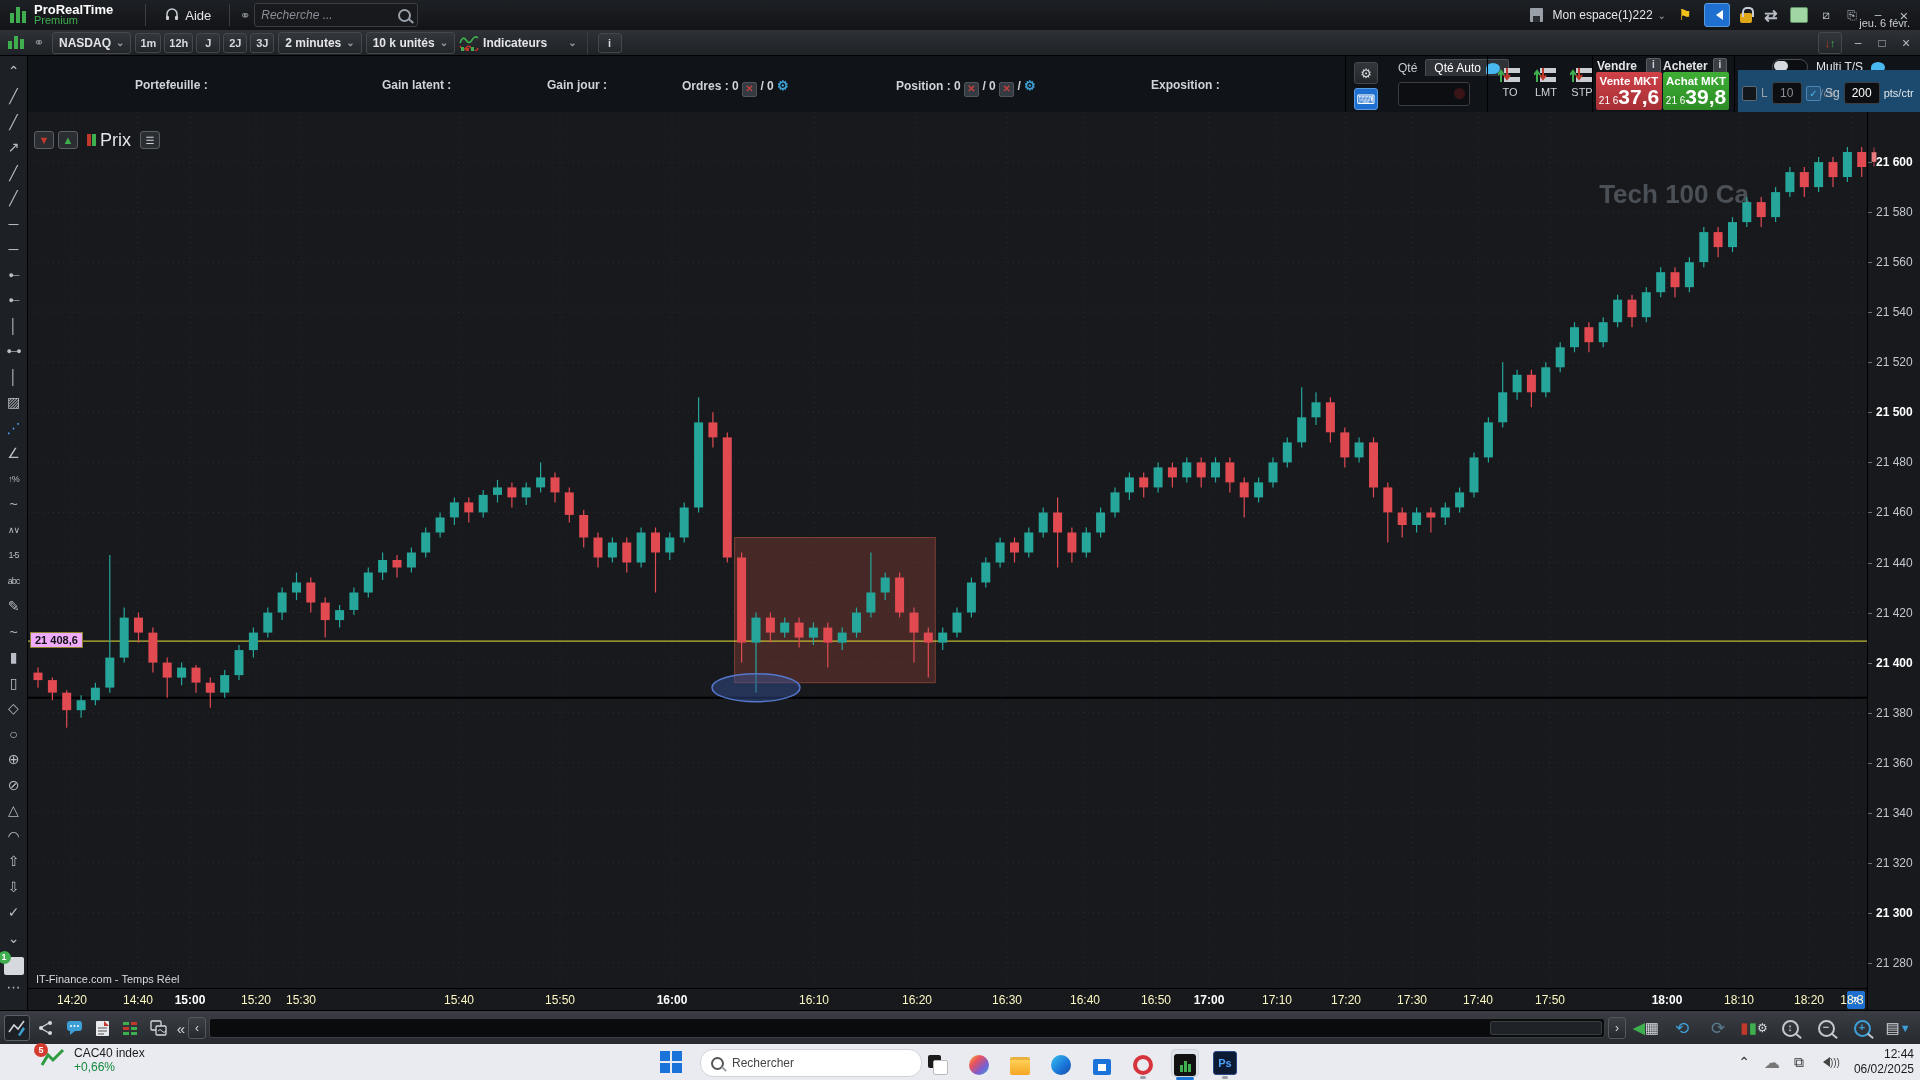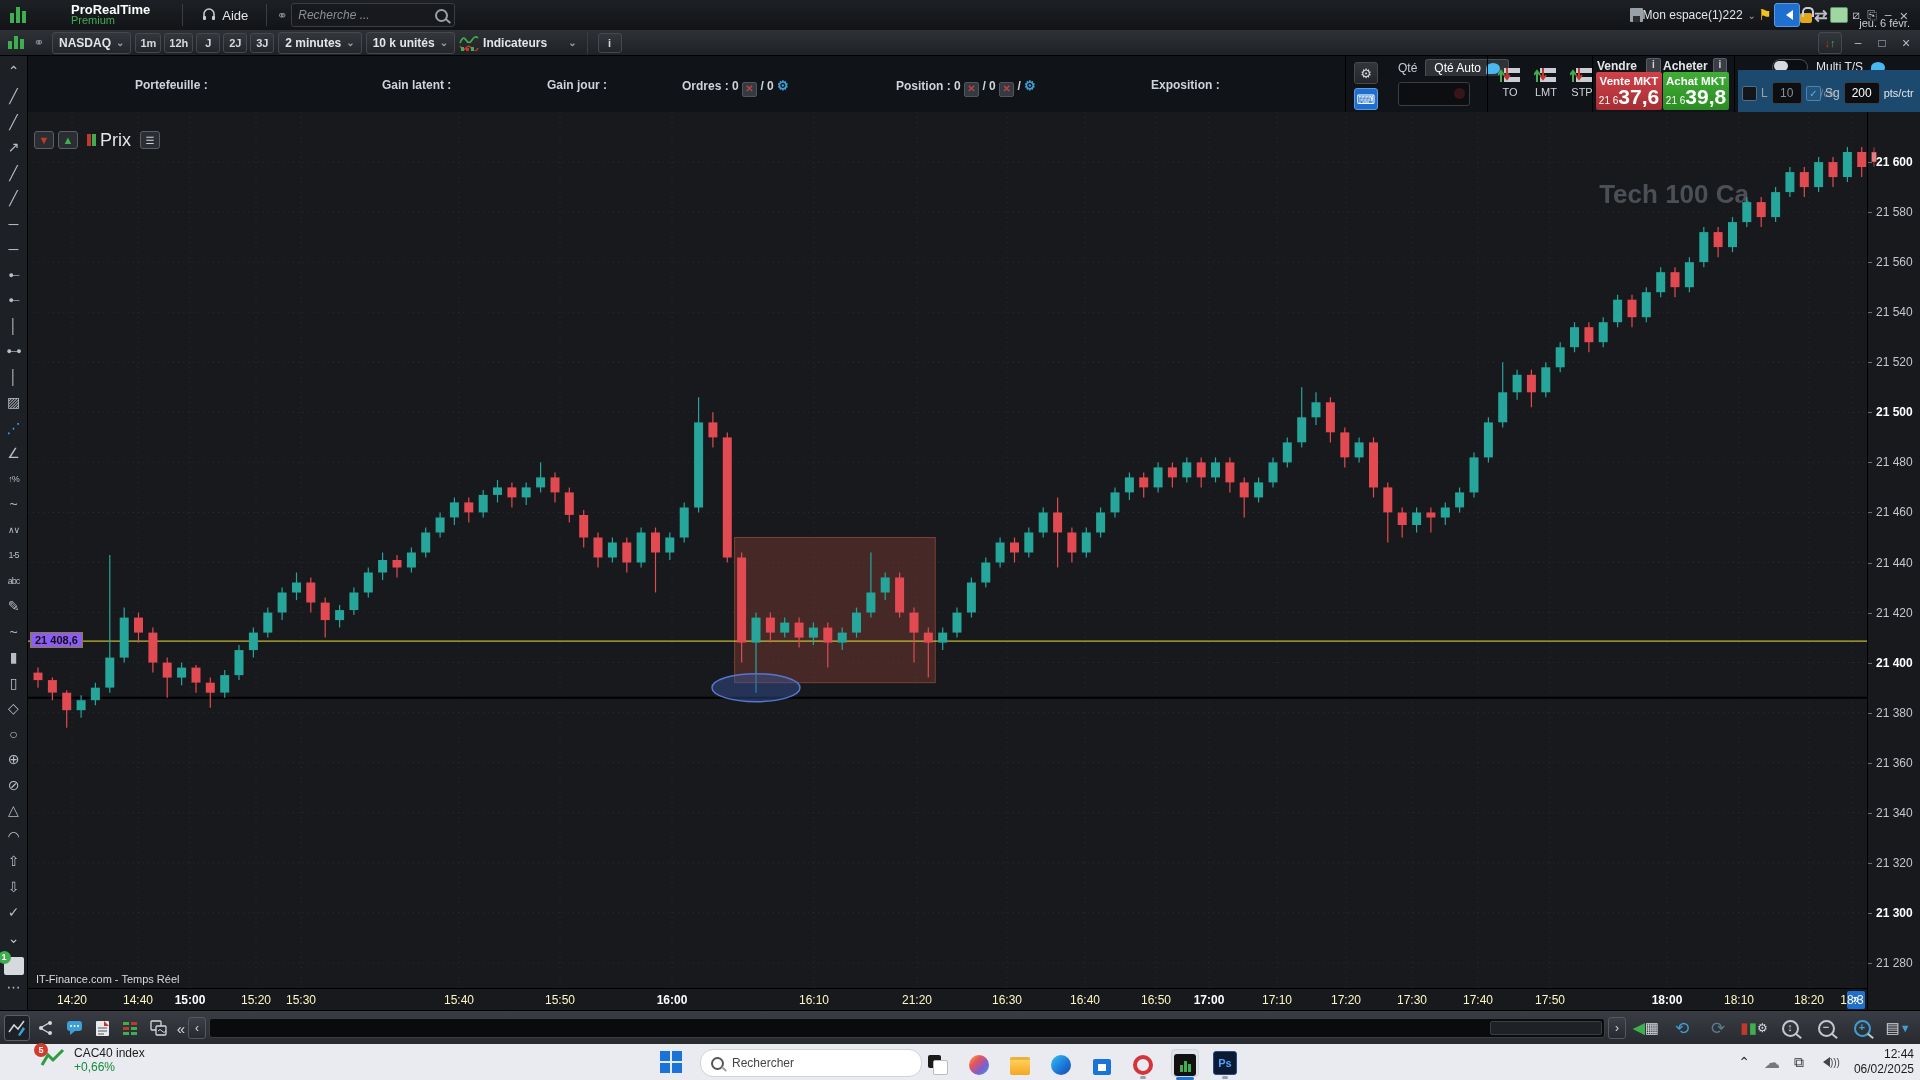--- a/index.html
+++ b/index.html
@@ -8,30 +8,30 @@
         -webkit-font-smoothing:antialiased;}
   .abs{position:absolute;}
   .row{display:flex;align-items:center;}
 
   
   #menubar{left:0;top:0;width:1920px;height:30px;background:linear-gradient(#1d2024,#121417);
            border-bottom:1px solid #000;display:flex;align-items:center;}
   .logo-candles{display:flex;align-items:flex-end;gap:2px;margin:0 8px 0 10px;}
   .candle-ico{width:4px;background:#3fae4e;position:relative;}
   .candle-ico:before{content:"";position:absolute;left:1px;top:-4px;width:1px;height:22px;background:#3fae4e;z-index:-1;}
-  .brand{line-height:11px;margin-right:26px;margin-left:37px;}
+  .brand{line-height:11px;margin-right:26px;}
   .brand .t1{color:#fff;font-weight:bold;font-size:13px;}
   .brand .t2{color:#3fae4e;font-size:11px;}
   .menu-item{padding:0 12px;font-size:13px;color:#e3e5e9;height:30px;display:flex;align-items:center;cursor:default;}
   .vsep{width:1px;height:22px;background:#3a3d42;margin:0 6px;}
   #searchbox{width:150px;height:22px;background:#17191c;border:1px solid #3a3e44;border-radius:3px;
              display:flex;align-items:center;padding:0 6px;color:#8a8f97;font-style:italic;font-size:12px;}
   .mag{width:9px;height:9px;border:2px solid #9aa0a8;border-radius:50%;position:relative;flex:none;}
   .mag:after{content:"";position:absolute;width:6px;height:2px;background:#9aa0a8;transform:rotate(40deg);left:8px;top:9px;}
-  #menubar-right{margin-left:auto;display:flex;align-items:center;padding-right:8px;}
+  #menubar-right{margin-left:auto;display:flex;align-items:center;gap:10px;padding-right:8px;}
   .mini-ico{width:18px;height:18px;display:flex;align-items:center;justify-content:center;font-size:13px;}
   .floppy{width:13px;height:14px;background:#9aa0a8;position:relative;border-radius:1px;}
   .floppy:after{content:"";position:absolute;left:3px;bottom:0;width:7px;height:6px;background:#2a2d31;}
   .flag{color:#f5c21c;font-size:15px;}
   .spk-box{width:24px;height:22px;background:#1f6fd0;border:1px solid #5a9be0;border-radius:3px;display:flex;align-items:center;justify-content:center;}
   .lockico{position:relative;width:12px;height:10px;background:#e0a818;border-radius:2px;margin-top:6px;}
   .lockico:before{content:"";position:absolute;top:-6px;left:2px;width:8px;height:8px;border:2px solid #c9cdd5;border-bottom:none;border-radius:5px 5px 0 0;}
   .sync{color:#b9bec6;font-size:16px;font-weight:bold;}
   .greenlist{width:16px;height:14px;background:#9fd6a4;border:1px solid #5d8f62;border-radius:2px;}
   .wctl{color:#b9bec6;font-size:12px;width:16px;text-align:center;}
@@ -97,21 +97,21 @@
   #chart{left:28px;top:112px;width:1839px;height:876px;background:#17191d;overflow:hidden;}
   #watermark{position:absolute;right:118px;top:22px;font-size:26px;color:#777d85;opacity:.55;font-weight:bold;z-index:0;margin-top:45px;}
   #plot{position:absolute;left:0;top:0;width:100%;height:100%;z-index:1;}
   #chart-minibar{position:absolute;left:6px;top:18px;z-index:2;display:flex;align-items:center;gap:4px;}
   .mini-chip{width:18px;height:16px;border:1px solid #5a5f66;border-radius:3px;background:#2a2d32;
              display:flex;align-items:center;justify-content:center;font-size:11px;}
   .prix-chip{display:flex;align-items:center;gap:4px;border:1px solid transparent;padding:0 4px;height:18px;}
   .prix-candles{display:flex;gap:1px;}
   .prix-candles i{display:block;width:4px;height:12px;}
   #feed-label{position:absolute;left:8px;bottom:3px;font-size:11px;color:#d8dbe0;z-index:2;}
-  #price-tag{position:absolute;left:2px;z-index:3;background:#8b5cf6;color:#111;font-size:11px;font-weight:bold;
+  #price-tag{position:absolute;left:2px;z-index:3;background:#f0abfc;color:#111;font-size:11px;font-weight:bold;
              padding:1px 4px;border:1px solid #8a852a;}
 
   
   #priceaxis{left:1867px;top:112px;width:53px;height:898px;background:#17191d;border-left:1px solid #000;}
   .ytick{position:absolute;left:0;width:100%;font-size:12px;color:#c3c7ce;padding-left:8px;box-sizing:border-box;}
   .ytick:before{content:"";position:absolute;left:0;top:7px;width:4px;height:1px;background:#6a6f76;}
   .ytick.bold{font-weight:bold;color:#fff;}
   #axis-marker{position:absolute;left:2px;width:8px;}
 
   
@@ -756,21 +756,21 @@
     <div id="more-btn">»</div>
   <div class="xtick" style="left: 44px;">14:20</div>
       <div class="xtick" style="left: 110px;">14:40</div>
       <div class="xtick bold" style="left: 162px;">15:00</div>
       <div class="xtick" style="left: 228px;">15:20</div>
       <div class="xtick" style="left: 273px;">15:30</div>
       <div class="xtick" style="left: 431px;">15:40</div>
       <div class="xtick" style="left: 532px;">15:50</div>
       <div class="xtick bold" style="left: 644px;">16:00</div>
       <div class="xtick" style="left: 786px;">16:10</div>
-      <div class="xtick" style="left: 889px;">21:20</div>
+      <div class="xtick" style="left: 889px;">16:20</div>
       <div class="xtick" style="left: 979px;">16:30</div>
       <div class="xtick" style="left: 1057px;">16:40</div>
       <div class="xtick" style="left: 1128px;">16:50</div>
       <div class="xtick bold" style="left: 1181px;">17:00</div>
       <div class="xtick" style="left: 1249px;">17:10</div>
       <div class="xtick" style="left: 1318px;">17:20</div>
       <div class="xtick" style="left: 1384px;">17:30</div>
       <div class="xtick" style="left: 1450px;">17:40</div>
       <div class="xtick" style="left: 1522px;">17:50</div>
       <div class="xtick bold" style="left: 1639px;">18:00</div>

